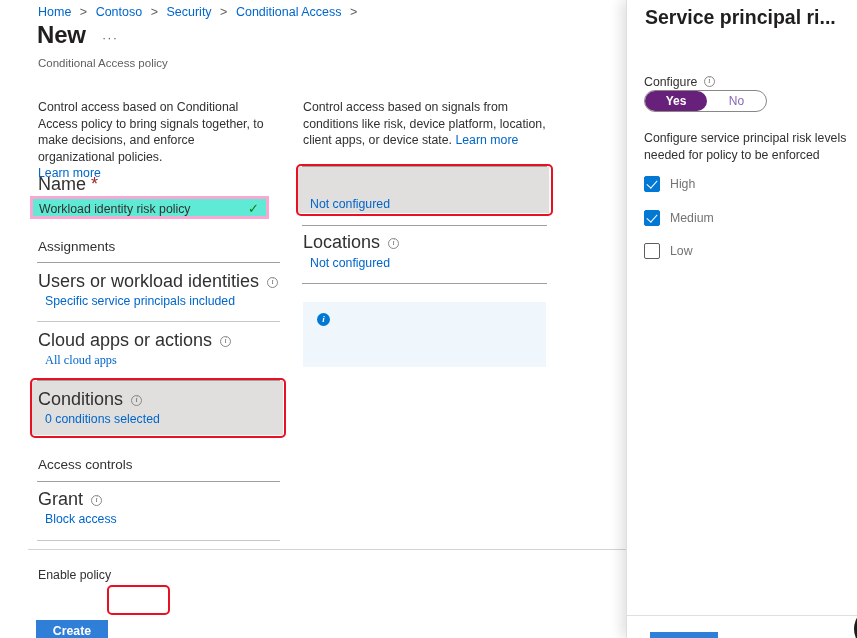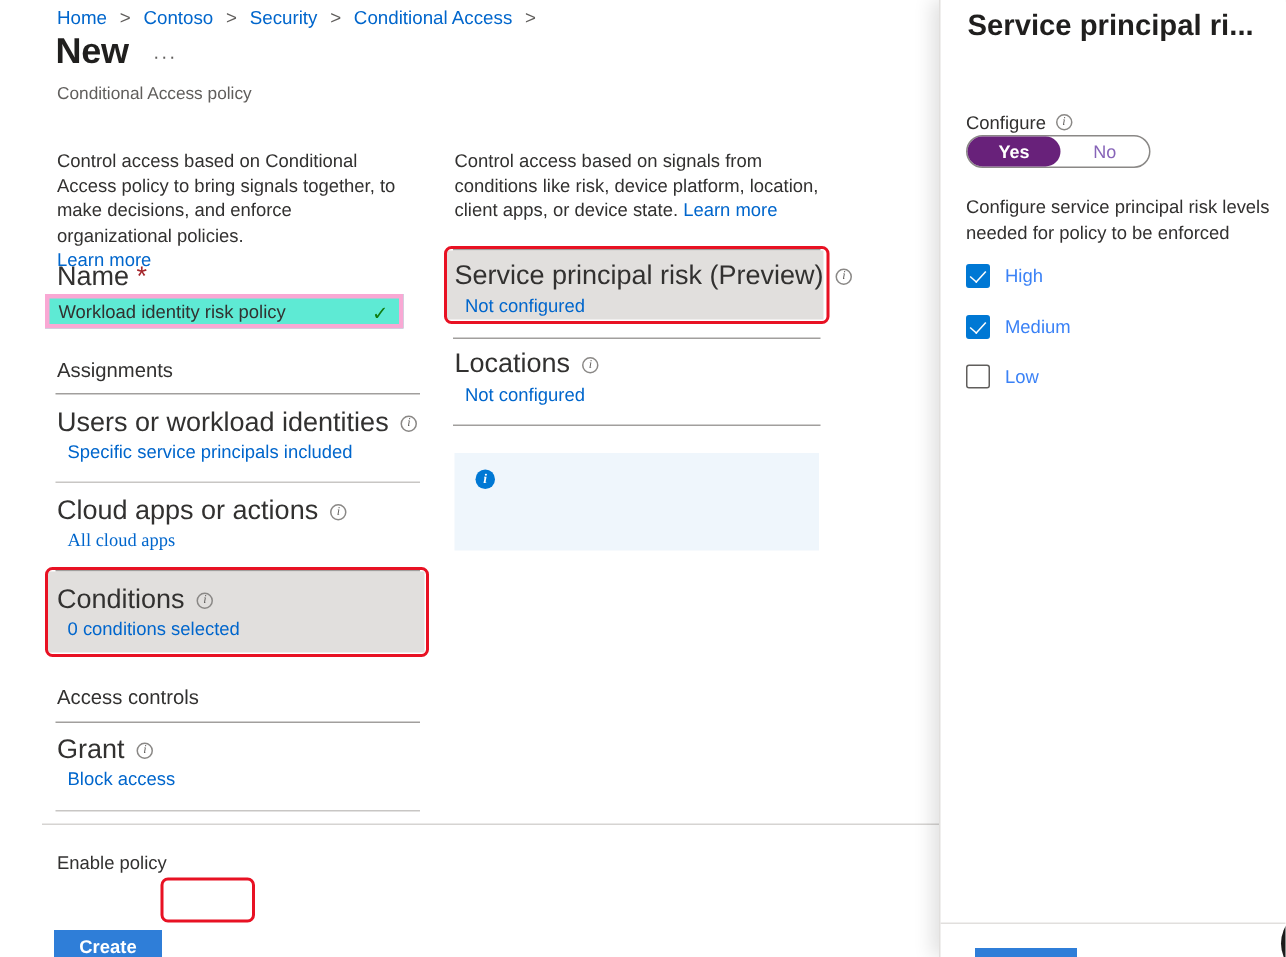--- a/index.html
+++ b/index.html
@@ -164,21 +164,21 @@
   .cb-row { position: absolute; left: 616px; height: 18px; }
   .cb-box {
     position: absolute; left: 0; top: 0; width: 16px; height: 16px;
     border: 1px solid #605e5c; background: #fff; border-radius: 2px;
   }
   .cb-box.checked { background: #0078d4; border-color: #0078d4; }
   .cb-box.checked::after {
     content: ""; position: absolute; left: 4px; top: 1px; width: 5px; height: 9px;
     border: solid #fff; border-width: 0 1.8px 1.8px 0; transform: rotate(42deg);
   }
-  .cb-label { position: absolute; left: 26px; top: 0; font-size: 12.3px; line-height: 16px; color: #3b82f6; }
+  .cb-label { position: absolute; left: 26px; top: 0; font-size: 12.3px; line-height: 16px; color: #737373; }
 
   #panel-footer-div { position: absolute; left: 599px; top: 615px; width: 258px; height: 1px; background: #e1dfdd; }
   #panel-action-btn {
     position: absolute; left: 622px; top: 632px; width: 68px; height: 18px;
     background: #2f7ed8; border: 0; cursor: pointer;
   }
 
   
   #zoom-widget {
     position: absolute; left: 826px; top: 606px; width: 46px; height: 46px;
@@ -258,24 +258,20 @@
 
     <div class="field-label" style="position:absolute;left:10px;top:489px;">
       <span>Grant</span>
       <span class="info-i"></span>
     </div>
     <div class="sublink" style="position:absolute;left:17px;top:512px;">Block access</div>
     <div class="hr light" style="left:9px;top:540px;width:243px;"></div>
 
     <div class="hr" style="left:274px;top:166px;width:245px;"></div>
     <div class="gray-block" style="left:270px;top:167px;width:251px;height:46px;"></div>
-    <div class="field-label" style="position:absolute;left:275px;top:173px;">
-      <span>Service principal risk (Preview)</span>
-      <span class="info-i"></span>
-    </div>
     <div class="sublink" style="position:absolute;left:282px;top:197px;">Not configured</div>
     <div class="red-anno" style="left:268px;top:164px;width:257px;height:52px;"></div>
 
     <div class="hr" style="left:274px;top:225px;width:245px;"></div>
     <div class="field-label" style="position:absolute;left:275px;top:232px;">
       <span>Locations</span>
       <span class="info-i"></span>
     </div>
     <div class="sublink" style="position:absolute;left:282px;top:256px;">Not configured</div>
     <div class="hr" style="left:274px;top:283px;width:245px;"></div>

